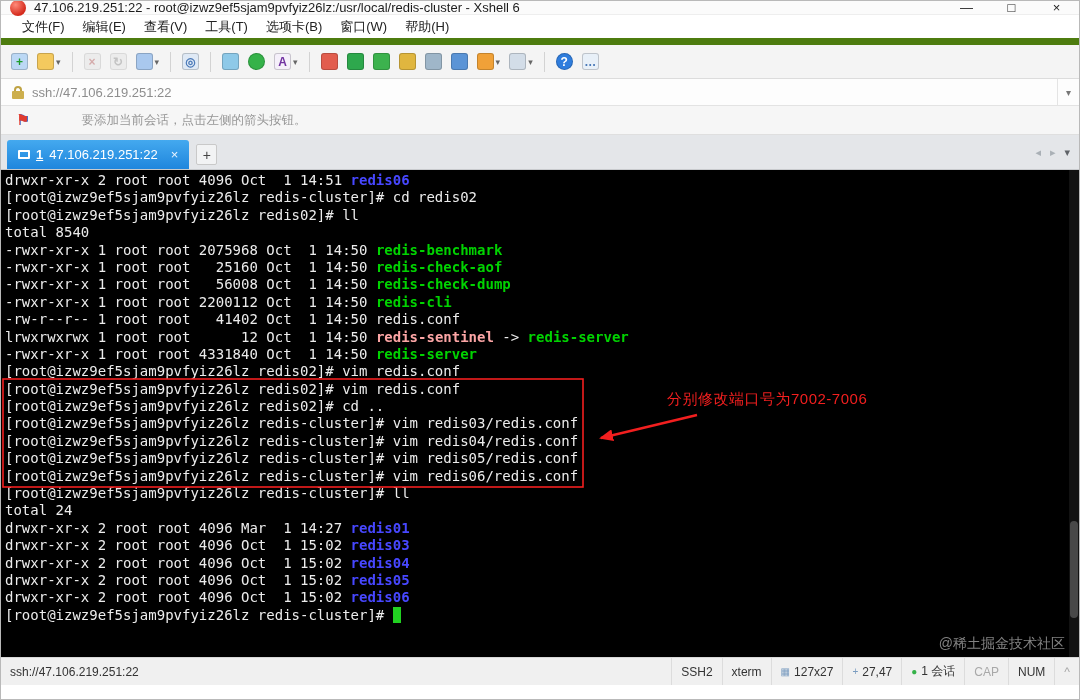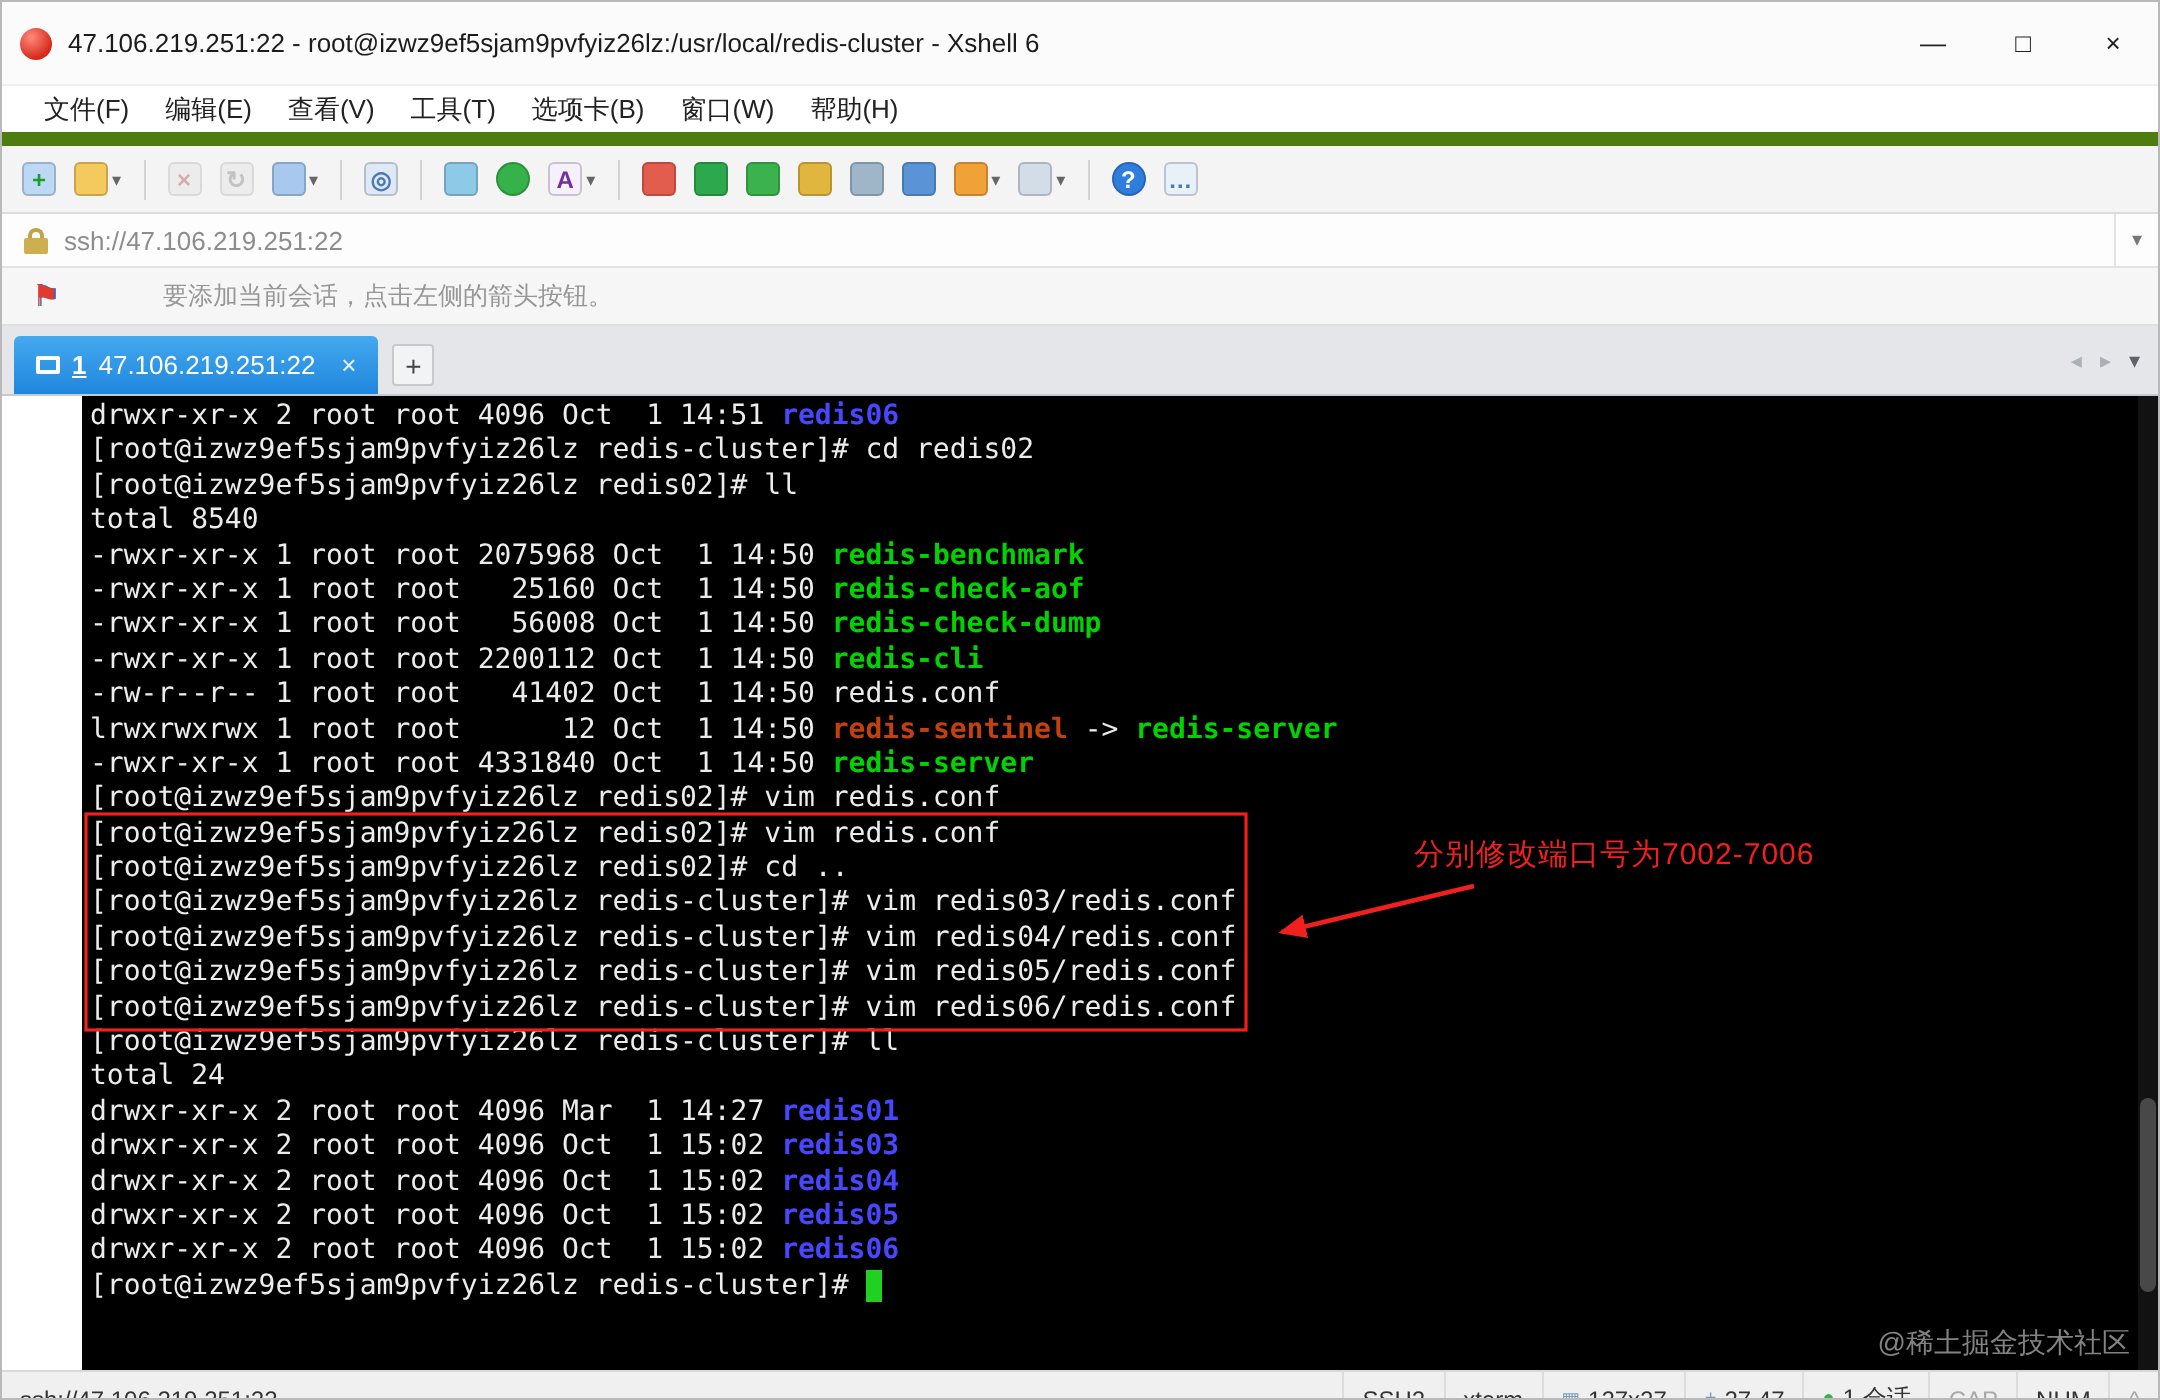--- a/index.html
+++ b/index.html
@@ -5,21 +5,21 @@
   * { box-sizing: border-box; margin: 0; padding: 0; }
   html,body { width:1080px; height:700px; }
   body {
     font-family: "Liberation Sans", sans-serif;
     border: 1px solid #b9b9b9;
     overflow: hidden;
     background: #fff;
     position: relative;
   }
   
-  .titlebar { height:42px; background:#fbfbfb; display:flex; align-items:center; padding-left:9px; border-bottom:1px solid #eee; }
+  .titlebar { height:14px; background:#fbfbfb; display:flex; align-items:center; padding-left:9px; border-bottom:1px solid #eee; }
   .app-icon { width:16px; height:16px; border-radius:50%; background:radial-gradient(circle at 35% 30%, #ff8a7a, #d42a1c 70%); margin-right:8px; flex:none; }
   .title-text { font-size:13px; color:#1c1c1c; white-space:nowrap; overflow:hidden; }
   .win-controls { margin-left:auto; display:flex; height:100%; }
   .win-btn { width:45px; height:100%; display:flex; align-items:center; justify-content:center; font-size:13px; color:#222; }
   
   .menubar { height:30px; background:#fff; border-bottom:7px solid #4d7c0f; display:flex; align-items:center; padding-left:12px; }
   .menu-item { padding:5px 9px; font-size:13px; color:#222; }
   
   .toolbar { height:34px; background:#f4f4f4; border-bottom:1px solid #dcdcdc; display:flex; align-items:center; padding-left:8px; gap:5px; }
   .tool { display:inline-flex; align-items:center; gap:2px; padding:2px; }
@@ -43,27 +43,27 @@
   .tabbar { height:35px; background:#e4e6e9; border-bottom:1px solid #c8cacd; display:flex; align-items:flex-end; padding:0 6px; position:relative; }
   .tab { height:29px; display:flex; align-items:center; gap:6px; padding:0 11px; background:linear-gradient(#44a9ef,#1f86dd); border-radius:3px 3px 0 0; color:#fff; font-size:13px; }
   .tab-icon { width:12px; height:9px; border:2px solid #fff; border-radius:1px; }
   .tab-index { font-weight:bold; text-decoration:underline; }
   .tab-close { margin-left:7px; font-size:13px; color:#eaf4ff; }
   .tab-add { width:21px; height:21px; background:#f2f3f4; border:1px solid #c9c9c9; border-radius:2px; display:flex; align-items:center; justify-content:center; color:#444; font-size:14px; margin:0 0 4px 7px; }
   .tab-nav { position:absolute; right:9px; top:0; height:100%; display:flex; align-items:center; gap:9px; font-size:11px; }
   .tn { color:#aab0b6; }
   .tn.dark { color:#5f6368; }
   
-  .terminal { position:relative; height:487px; background:#000; overflow:hidden;margin-left:40px; }
+  .terminal { position:relative; height:487px; background:#000; overflow:hidden; }
   .term-out { padding:2px 0 0 4px; font-family:"DejaVu Sans Mono", monospace; font-size:14px; line-height:17.4px; }
   .term-line { white-space:pre; height:17.4px; }
   .seg-p { color:#ececec; }
   .seg-d { color:#4747ff; font-weight:bold; }
   .seg-x { color:#00d300; font-weight:bold; }
-  .seg-l { color:#c2410c; font-weight:bold; }
+  .seg-l { color:#fca5a5; font-weight:bold; }
   .seg-c { background:#21d121; color:#21d121; }
   .anno-svg { position:absolute; left:0; top:0; pointer-events:none; }
   .anno-text { position:absolute; left:666px; top:220px; color:#f21f1f; font-size:15px; letter-spacing:.5px; }
   .watermark { position:absolute; right:14px; bottom:4px; color:#8e8e8e; font-size:14px; opacity:.92; }
   .term-scrollbar { position:absolute; top:0; right:0; bottom:0; width:10px; background:#121212; }
   .term-scrollbar .thumb { position:absolute; right:1px; width:8px; top:72%; height:20%; background:#484848; border-radius:4px; }
   
   .statusbar { height:28px; background:#f0f0f0; border-top:1px solid #d9d9d9; display:flex; align-items:center; font-size:12px; color:#333; }
   .status-left { margin-left:9px; }
   .status-items { margin-left:auto; display:flex; align-items:center; height:100%;padding-left:27px; }

